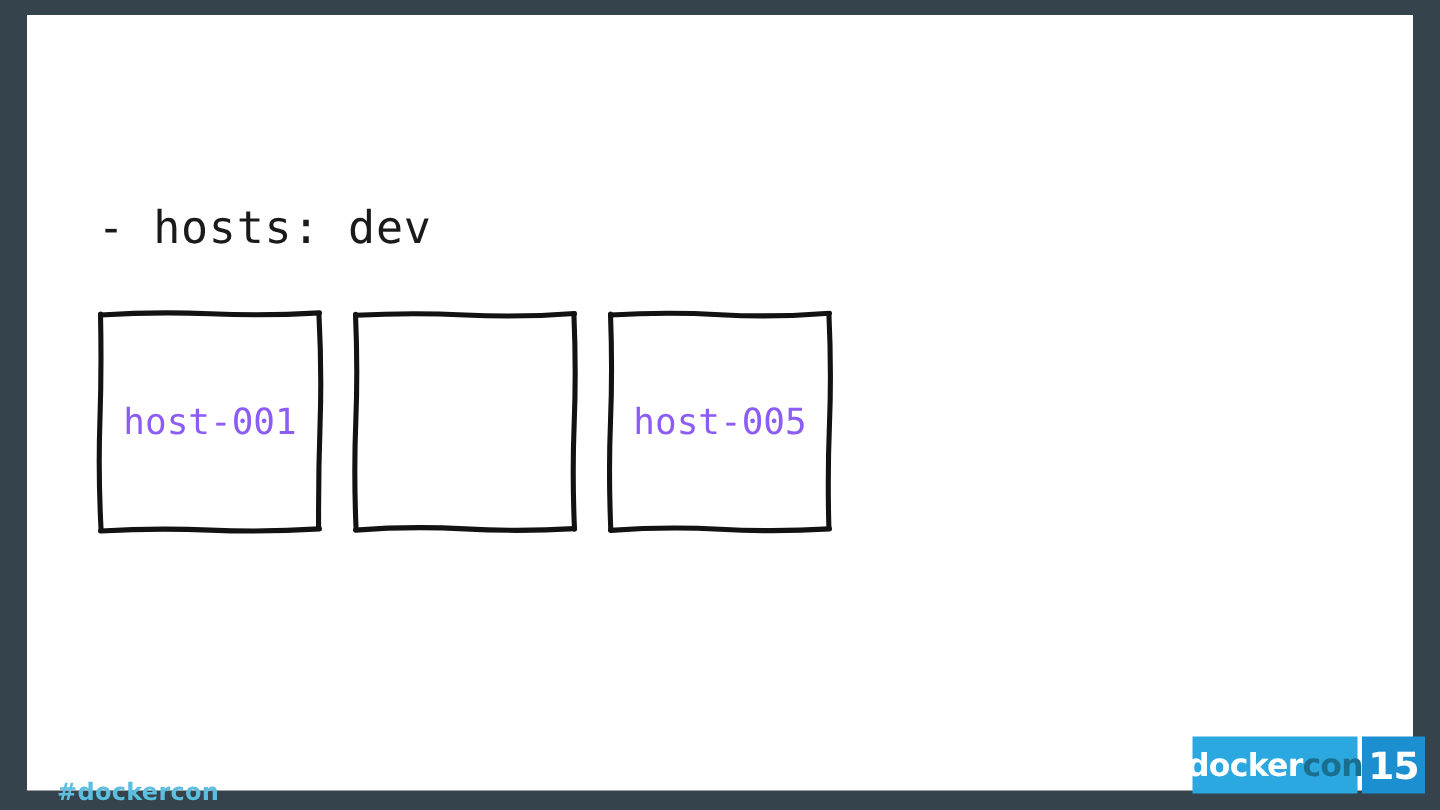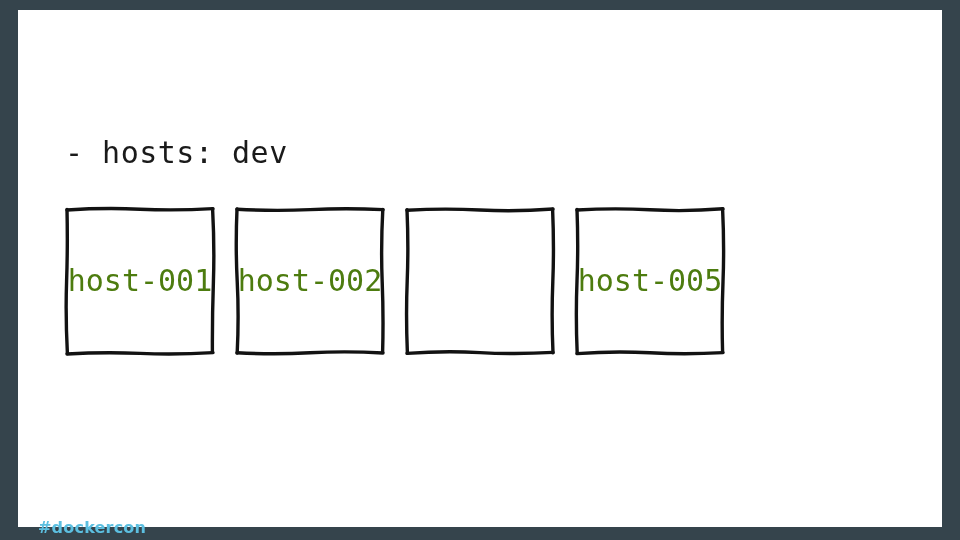--- a/index.html
+++ b/index.html
@@ -74,22 +74,22 @@
     top: -6px;
     width: 160px;
     height: 157px;
     pointer-events: none;
   }
 
   .host-box-label {
     position: relative;
     z-index: 2;
     font-family: "DejaVu Sans Mono", monospace;
-    font-size: 30px;
-    color: #4d7c0f;
+    font-size: 24px;
+    color: #8b5cf6;
     white-space: nowrap;
     letter-spacing: 0px;
   }
 
   
   #footer-hashtag {
     position: absolute;
     left: 20px;
     top: 508px;
     font-family: "DejaVu Sans", sans-serif;
@@ -148,29 +148,20 @@
       <div class="host-box">
         <svg class="host-box-sketch" viewBox="0 0 160 157" fill="none">
           <path d="M7 8 Q 44 5.6, 80 7.2 T 153 6.6" stroke="#121212" stroke-width="3.4" stroke-linecap="round"></path>
           <path d="M152.6 7 Q 154.6 45, 153.4 80 T 152.4 150" stroke="#121212" stroke-width="3.4" stroke-linecap="round"></path>
           <path d="M153 150.6 Q 116 153, 80 151.4 T 7 152" stroke="#121212" stroke-width="3.4" stroke-linecap="round"></path>
           <path d="M7.4 151.6 Q 5.4 114, 6.6 79 T 7 7.4" stroke="#121212" stroke-width="3.4" stroke-linecap="round"></path>
         </svg>
         <span class="host-box-label">host-001</span>
       </div>
 
-      <div class="host-box">
-        <svg class="host-box-sketch" viewBox="0 0 160 157" fill="none">
-          <path d="M7 7.2 Q 44 9.4, 80 7.6 T 153 7.6" stroke="#121212" stroke-width="3.4" stroke-linecap="round"></path>
-          <path d="M152.8 7.4 Q 150.8 45, 152.2 80 T 152.6 150.4" stroke="#121212" stroke-width="3.4" stroke-linecap="round"></path>
-          <path d="M153 151 Q 116 148.8, 80 150.8 T 7 150.8" stroke="#121212" stroke-width="3.4" stroke-linecap="round"></path>
-          <path d="M7.2 151 Q 9 114, 7.2 79 T 7 7" stroke="#121212" stroke-width="3.4" stroke-linecap="round"></path>
-        </svg>
-        <span class="host-box-label">host-002</span>
-      </div>
 
       <div class="host-box">
         <svg class="host-box-sketch" viewBox="0 0 160 157" fill="none">
           <path d="M7 8.2 Q 44 6.2, 80 8, T 153 7" stroke="#121212" stroke-width="3.4" stroke-linecap="round"></path>
           <path d="M152.6 7.2 Q 154.2 45, 152.8 80 T 153 150.8" stroke="#121212" stroke-width="3.4" stroke-linecap="round"></path>
           <path d="M153 150.4 Q 116 152.6, 80 150.6 T 7 151.4" stroke="#121212" stroke-width="3.4" stroke-linecap="round"></path>
           <path d="M7.4 151 Q 5.8 114, 7.2 79 T 7 7.6" stroke="#121212" stroke-width="3.4" stroke-linecap="round"></path>
         </svg>
       </div>
 
@@ -184,14 +175,21 @@
         </svg>
         <span class="host-box-label">host-005</span>
       </div>
 
     </div>
 
     <div id="footer-hashtag">#dockercon</div>
 
   </div>
 
+  <div id="dockercon-logo">
+    <div id="dockercon-logo-wordmark">
+      <span class="logo-docker">docker</span>
+        <span class="logo-con">con</span>
+    </div>
+    <div id="dockercon-logo-year">15</div>
+  </div>
 
 </div>
 
 </body></html>

